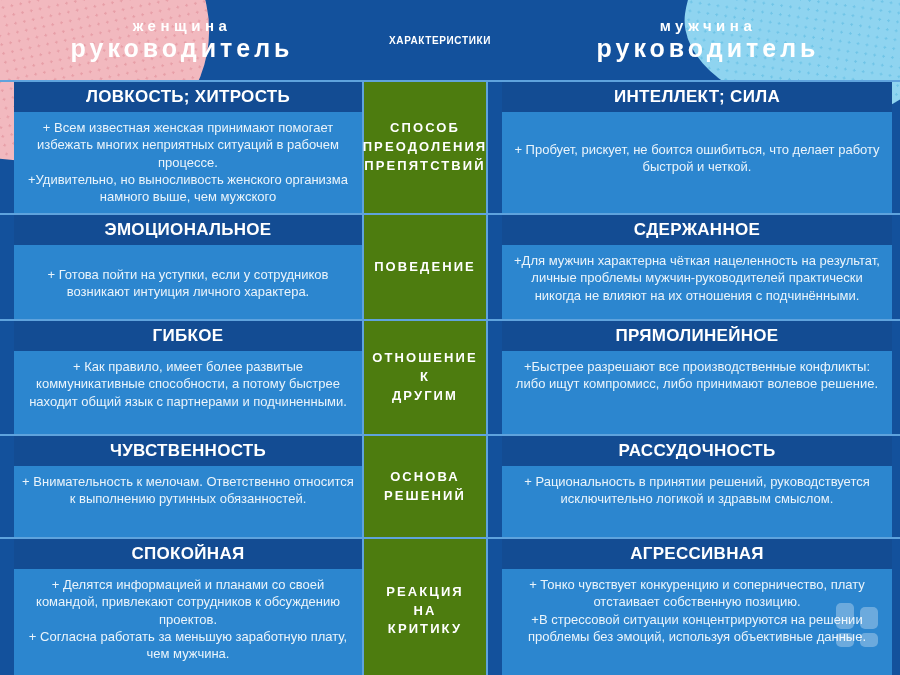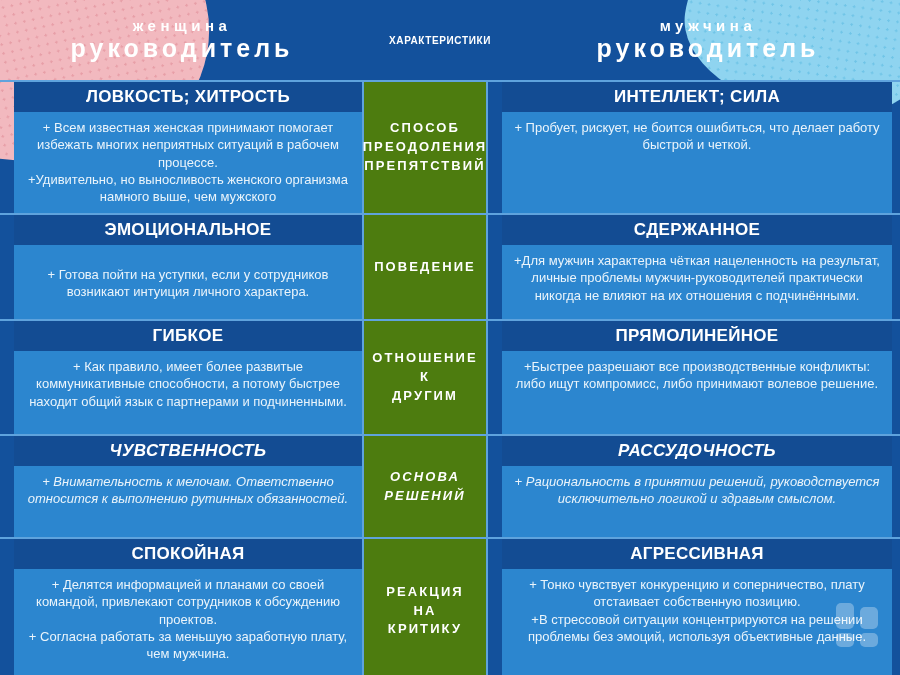--- a/index.html
+++ b/index.html
@@ -81,21 +81,21 @@
     text-align:center;padding:7px 8px 8px;
   }
   .cell-body p{margin:0;}
   .cell-body p + p{margin-top:0px;}
   .mid-label{
     color:#ffffff;font-weight:700;font-size:13px;letter-spacing:2.1px;
     line-height:1.45;text-transform:uppercase;
   }
   
   .r0{height:131px;} .r1{height:104px;} .r2{height:113px;}
-  .r3{height:101px;font-style:italic;} .r4{height:144px;}
+  .r3{height:101px;} .r4{height:144px;}
   
   .watermark{
     position:absolute;right:18px;bottom:28px;width:46px;height:44px;z-index:4;
     opacity:.30;pointer-events:none;
   }
   .wm-b{position:absolute;background:#ffffff;border-radius:5px;}
   .wm1{left:0;top:0;width:18px;height:26px;}
   .wm2{left:24px;top:4px;width:18px;height:22px;}
   .wm3{left:0;top:30px;width:18px;height:14px;}
   .wm4{left:24px;top:30px;width:18px;height:14px;}
@@ -141,21 +141,21 @@
       <div class="cell cell-mid">
         <div class="mid-label">
           <div>СПОСОБ</div>
           <div>ПРЕОДОЛЕНИЯ</div>
           <div>ПРЕПЯТСТВИЙ</div>
         </div>
       </div>
       <div class="cell cell-right cell-side">
         <div class="cell-head">ИНТЕЛЛЕКТ; СИЛА</div>
         <div class="cell-body">
-          <p style="">+ Пробует, рискует, не боится ошибиться, что делает работу быстрой и четкой.</p>
+          <p style="margin-top:22px">+ Пробует, рискует, не боится ошибиться, что делает работу быстрой и четкой.</p>
         </div>
       </div>
     </div>
 
     <div class="row r1">
       <div class="cell cell-left cell-side">
         <div class="cell-head">ЭМОЦИОНАЛЬНОЕ</div>
         <div class="cell-body">
           <p style="margin-top:14px">+ Готова пойти на уступки, если у сотрудников возникают интуиция личного характера.</p>
         </div>

